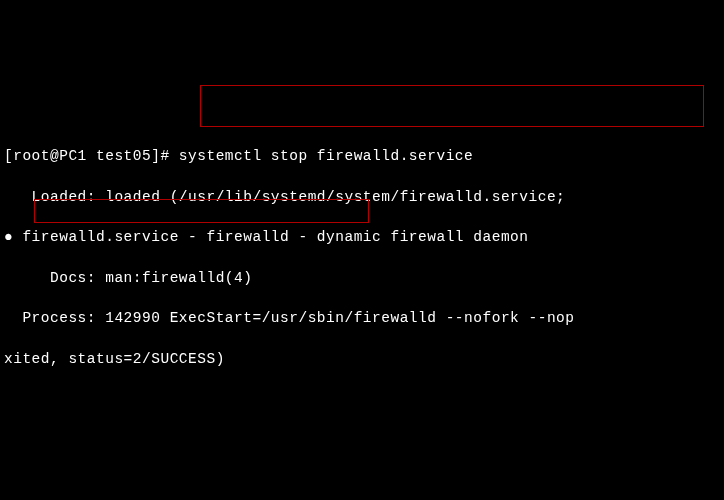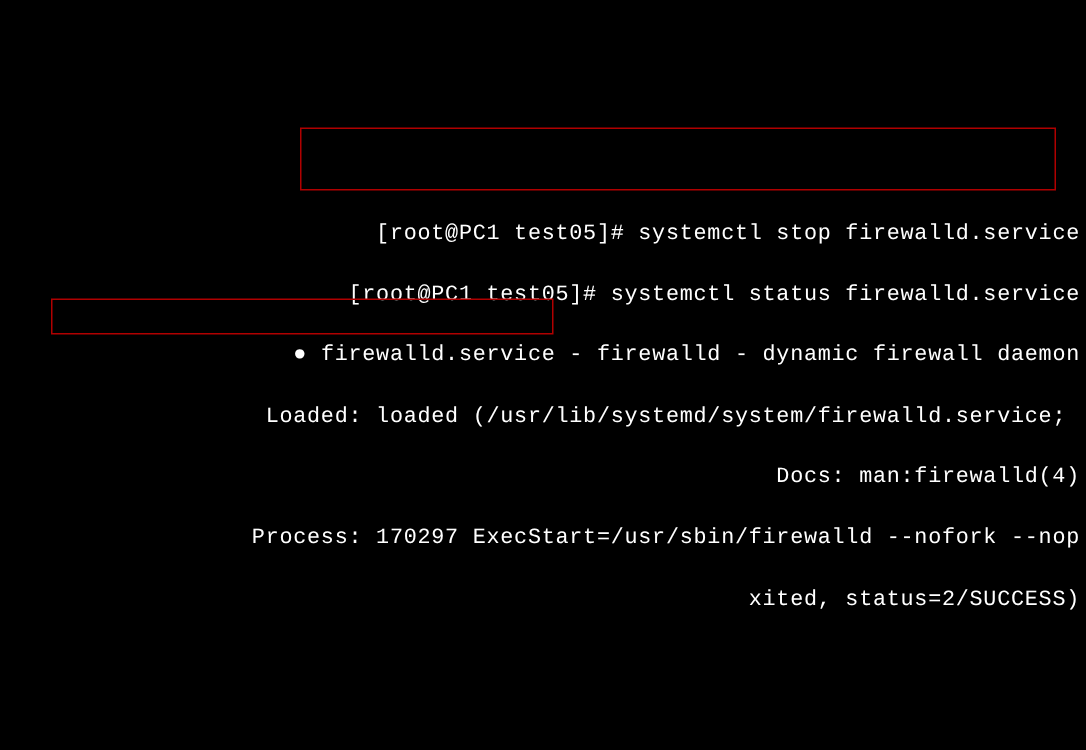--- a/index.html
+++ b/index.html
@@ -12,21 +12,20 @@
       font-family: 'Courier New', monospace;
       font-size: 14.5px;
       color: #fff;
       padding: 4px;
       line-height: 1.4;
       white-space: pre;
       letter-spacing: 0.5px;
     }
     .line {
       white-space: pre;
-      text-align: right;
     }
     .red-border {
       border: 1.5px solid #b00000;
       position: absolute;
     }
     .box1 {
       left: 196px;
       top: 0px;
       width: 504px;
       height: 42px;
@@ -43,25 +42,24 @@
   </style>
 </head>
 <body>
 
 
 
 <div class="container">
 <div class="red-border box1"></div>
 <div class="red-border box2"></div>
 <div class="line"><span>[root@PC1 test05]# </span><span>systemctl stop firewalld.service</span></div>
-<div class="line"><span>[root@PC1 test05]# </span><span>systemctl status firewalld.service</span></div>
+<div class="line">   Loaded: loaded (/usr/lib/systemd/system/firewalld.service; </div>
 <div class="line">● firewalld.service - firewalld - dynamic firewall daemon</div>
-<div class="line">   Loaded: loaded (/usr/lib/systemd/system/firewalld.service; </div>
 <div class="line">     Docs: man:firewalld(4)</div>
-<div class="line">  Process: 170297 ExecStart=/usr/sbin/firewalld --nofork --nop</div>
+<div class="line">  Process: 142990 ExecStart=/usr/sbin/firewalld --nofork --nop</div>
 <div class="line">xited, status=2/SUCCESS)</div>
 
 <div class="line"></div>
 
 
 
 
 
 
 

